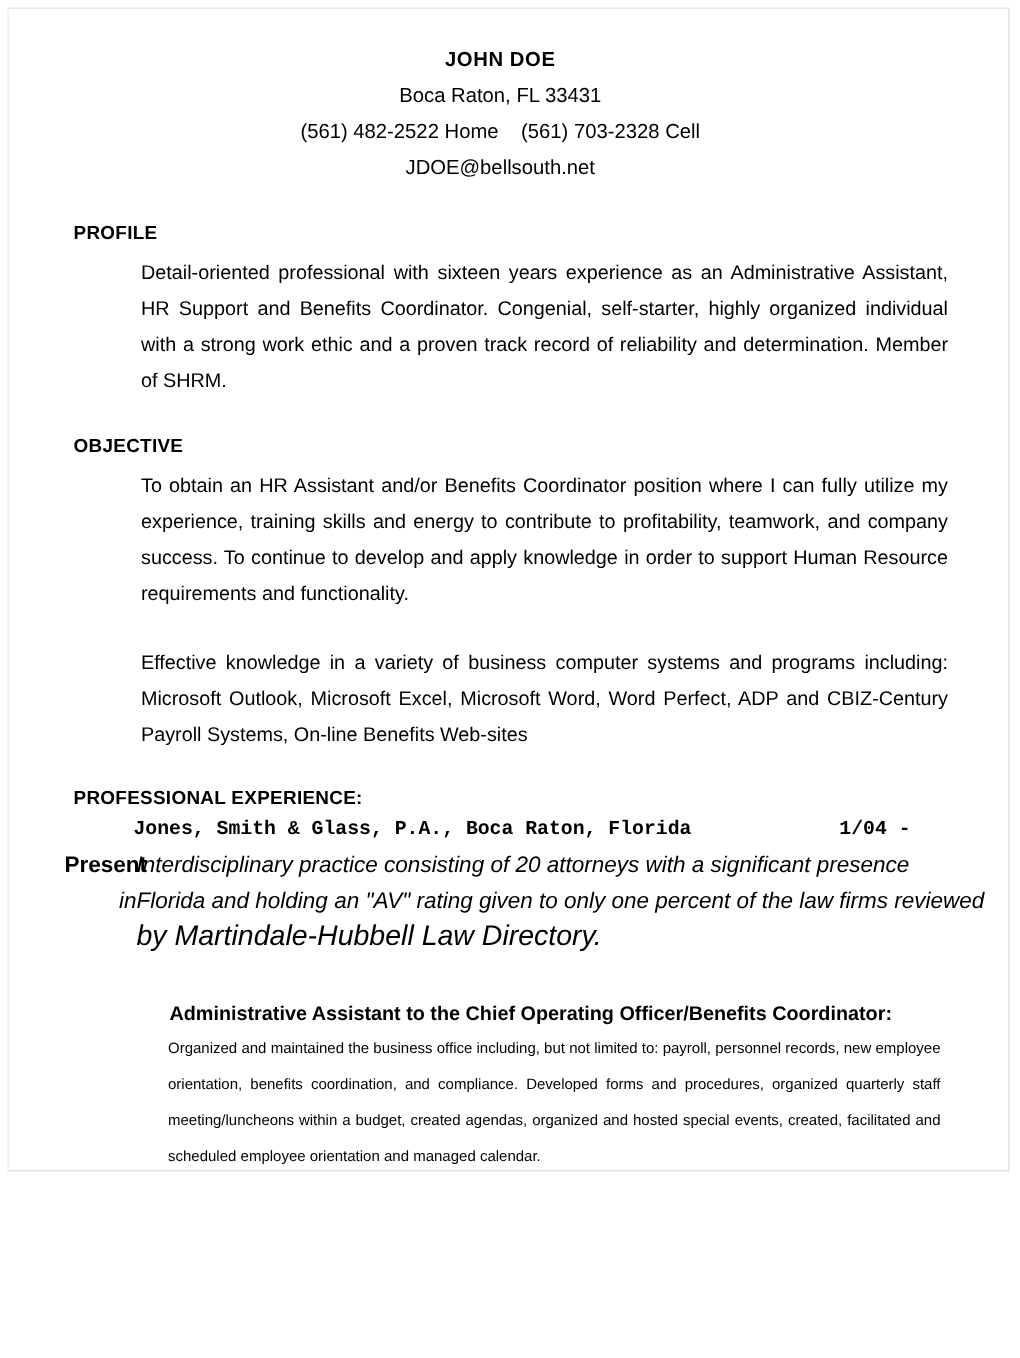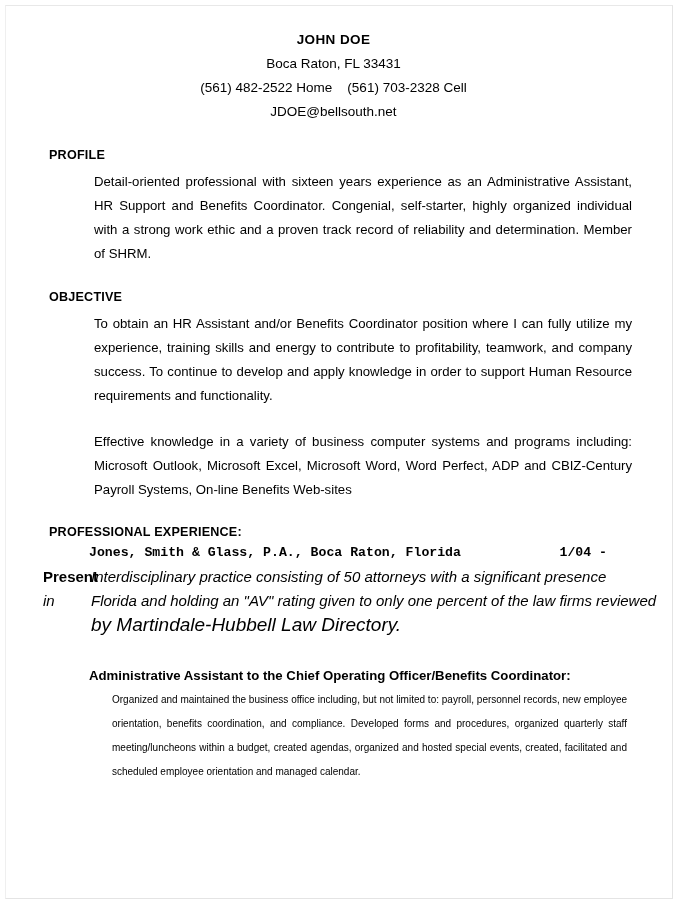--- a/index.html
+++ b/index.html
@@ -12,21 +12,21 @@
     height: 905px;
     font-family: "Liberation Sans", sans-serif;
     color: #000000;
     overflow: hidden;
   }
 
   .page {
     position: relative;
     box-sizing: border-box;
     width: 668px;
-    height: 894px;
+    height: 776px;
     margin: 5px 0 0 5px;
     background: #ffffff;
     border-top: 1px solid #e8e8e8;
     border-left: 1px solid #efefef;
     border-right: 1px solid #e4e4e4;
     border-bottom: 1px solid #e4e4e4;
     padding: 0;
   }
 
   .sheet {
@@ -102,21 +102,21 @@
     line-height: 24px;
     display: flex;
     align-items: baseline;
   }
   .exp-desc-row .gutter {
     width: 48px;
     flex: 0 0 48px;
     white-space: pre;
   }
   .gutter.bold { font-weight: bold; }
-  .gutter.ital { font-style: italic; }
+  .gutter.ital { font-style: italic; text-align: right; }
   .exp-desc-row .flowline {
     font-style: italic;
     white-space: pre;
   }
   .exp-desc-tail {
     margin-left: 48px;
     font-size: 19px;
     line-height: 24px;
     font-style: italic;
     white-space: pre;
@@ -125,20 +125,21 @@
   
   .role-block {
     margin-top: 27px;
     margin-left: 46px;
     width: 538px;
   }
   .role-title {
     font-size: 13.2px;
     font-weight: bold;
     line-height: 24px;
+    margin-left: 24px;
   }
   .role-body {
     font-size: 10px;
     line-height: 24px;
     text-align: justify;
     text-justify: inter-word;
     margin-left: 23px;
   }
 </style>
 </head>
@@ -171,21 +172,21 @@
     <div class="section experience">
       <div class="section-heading">PROFESSIONAL EXPERIENCE:</div>
 
       <div class="exp-titlerow">
         <span class="exp-employer">Jones, Smith &amp; Glass, P.A., Boca Raton, Florida</span>
         <span class="exp-dates">1/04 -</span>
       </div>
 
       <div class="exp-desc-row">
         <span class="gutter bold">Present</span>
-        <span class="flowline">Interdisciplinary practice consisting of 50 attorneys with a significant presence</span>
+        <span class="flowline">Interdisciplinary practice consisting of 20 attorneys with a significant presence</span>
       </div>
 
       <div class="exp-desc-row">
         <span class="gutter ital">in</span>
         <span class="flowline">Florida and holding an "AV" rating given to only one percent of the law firms reviewed</span>
       </div>
 
       <div class="exp-desc-tail">by Martindale-Hubbell Law Directory.</div>
 
       <div class="role-block">

